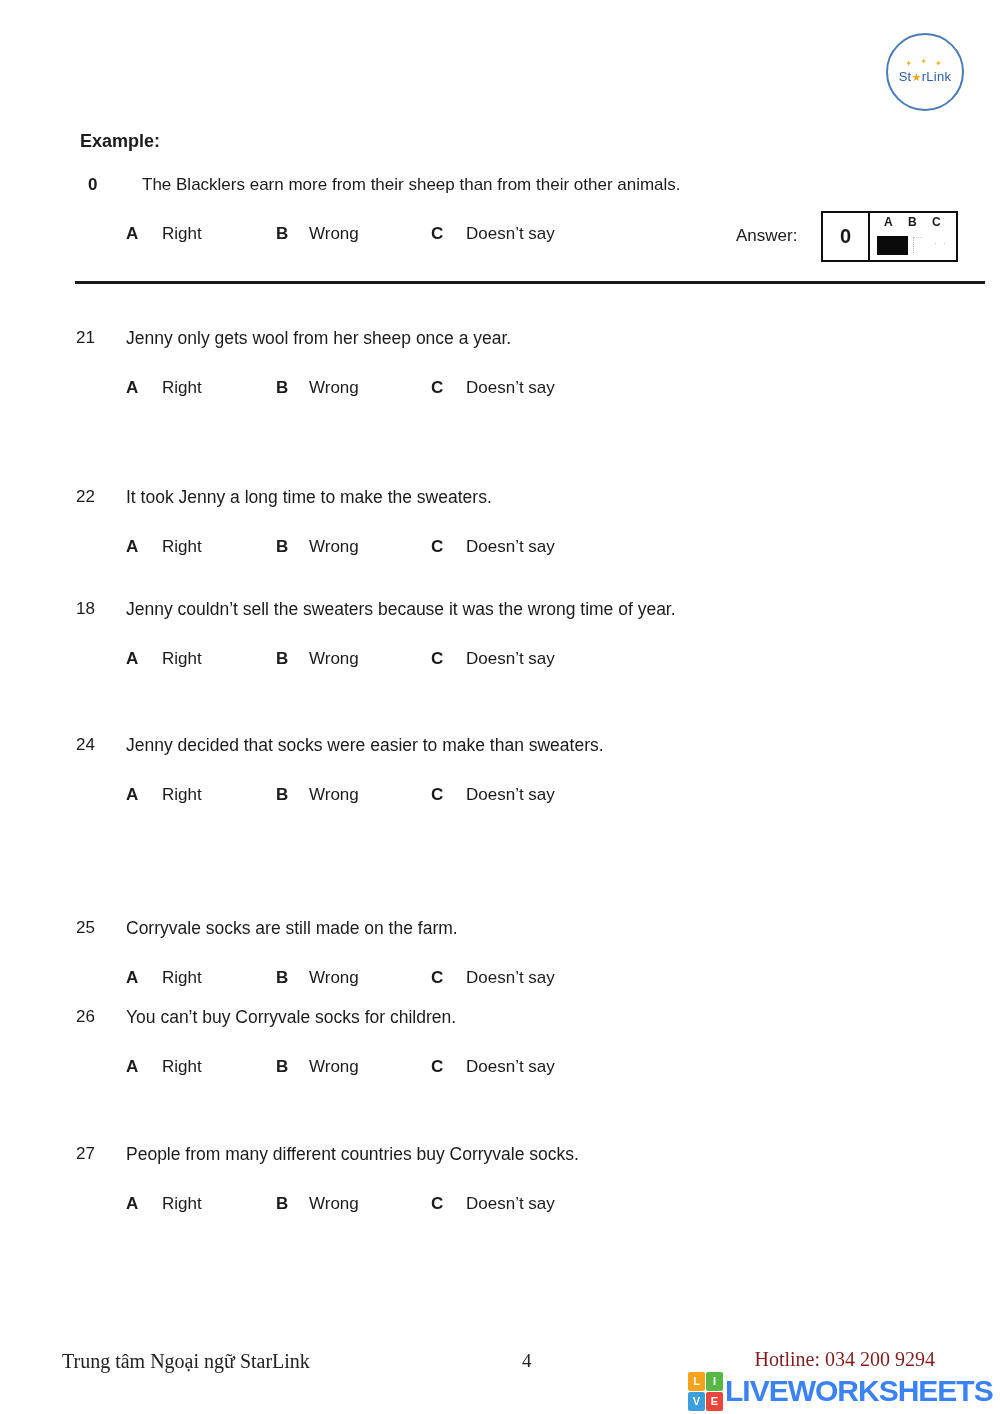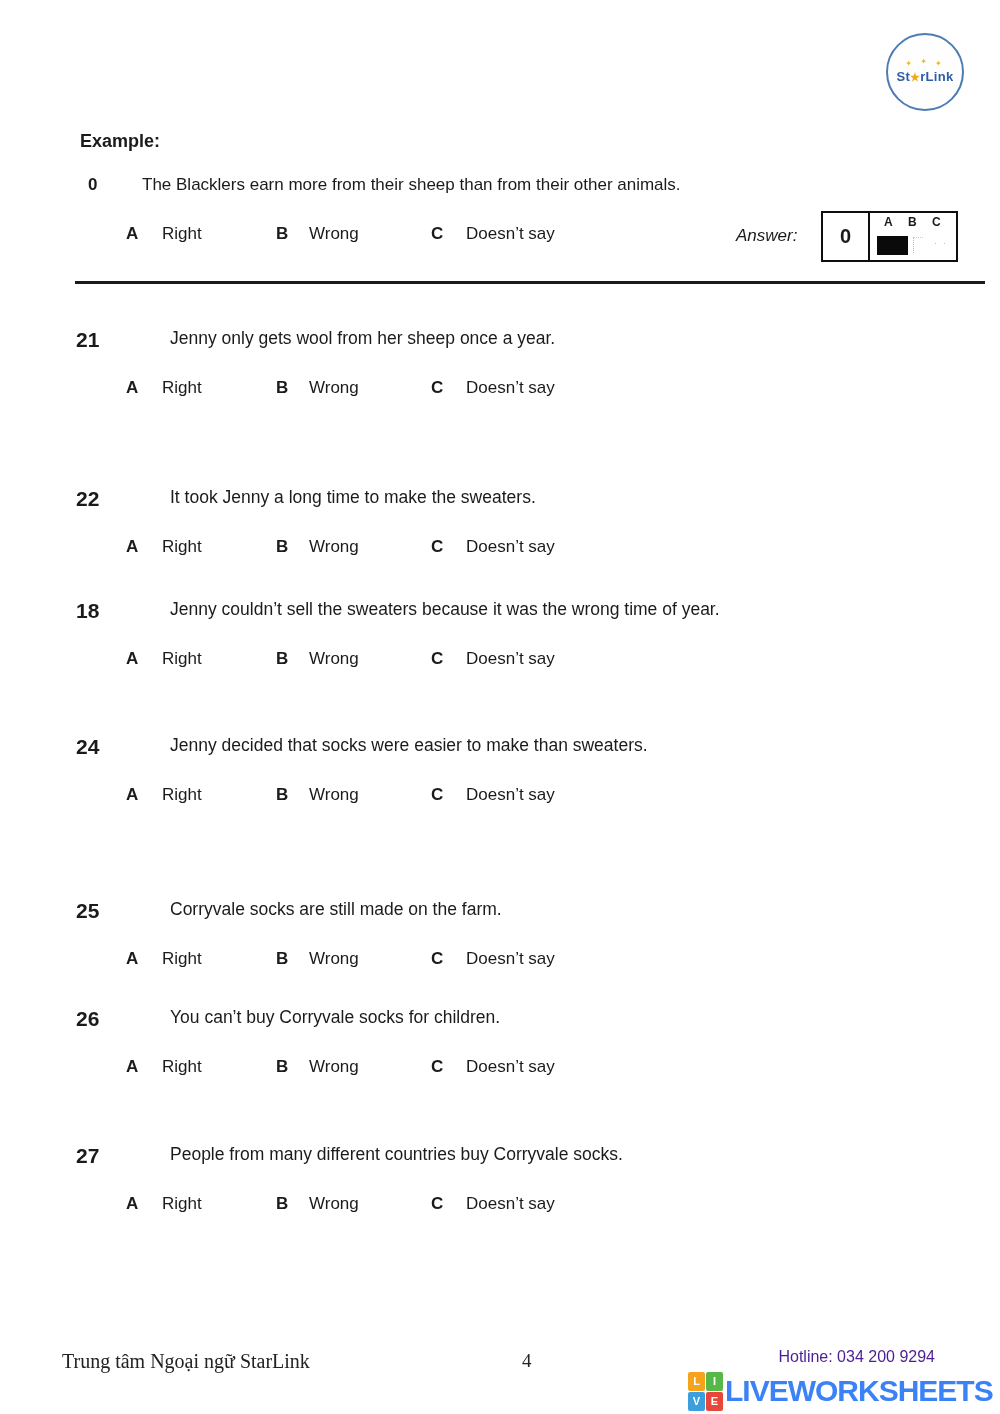--- a/index.html
+++ b/index.html
@@ -20,37 +20,37 @@
   
   .logo-circle {
     position: absolute; left: 886px; top: 33px;
     width: 78px; height: 78px;
     border: 2px solid #4d7cb5; border-radius: 50%;
     display: flex; flex-direction: column; align-items: center; justify-content: center;
     background: #fefefe;
   }
   .logo-stars { font-size: 8px; color: #edb51e; letter-spacing: 3px; line-height: 8px; margin-bottom: 1px; }
   .logo-stars .mid { position: relative; top: -2px; }
-  .logo-word { font-size: 13px; font-weight: bold; color: #2d5da6; letter-spacing: 0.3px; }
+  .logo-word { font-size: 13px; font-weight: normal; color: #2d5da6; letter-spacing: 0.3px; }
   .logo-word .a-star { color: #f0a71f; font-size: 11px; }
 
   
   .example-heading { position: absolute; left: 80px; top: 131px; font-size: 18px; font-weight: bold; }
   .ex-num  { position: absolute; left: 88px;  top: 175px; font-size: 17px; font-weight: bold; }
   .ex-text { position: absolute; left: 142px; top: 175px; font-size: 17px; }
 
   .opts { position: absolute; left: 0; width: 100%; height: 24px; font-size: 17px; }
   .opt-letter { position: absolute; font-weight: bold; }
   .opt-label  { position: absolute; }
   .la { left: 126px; } .lr { left: 162px; }
   .lb { left: 276px; } .lw { left: 309px; }
   .lc { left: 431px; } .ld { left: 466px; }
   .ex-opts { top: 224px; }
 
-  .answer-label { position: absolute; left: 736px; top: 226px; font-size: 17px; font-style: italic; }
+  .answer-label { position: absolute; left: 736px; top: 226px; font-size: 17px; }
   .answer-box {
     position: absolute; left: 821px; top: 211px;
     width: 137px; height: 51px;
     border: 2px solid #0e0e0e; display: flex; background: #fff;
   }
   .answer-cell-num {
     width: 47px; border-right: 2px solid #0e0e0e;
     display: flex; align-items: center; justify-content: center;
     font-size: 20px; font-weight: bold;
   }
@@ -58,36 +58,36 @@
   .ans-col { position: absolute; top: 2px; font-size: 12px; font-weight: bold; }
   .ans-col-a { left: 14px; } .ans-col-b { left: 38px; } .ans-col-c { left: 62px; }
   .ans-mark { position: absolute; left: 7px; top: 23px; width: 31px; height: 19px; background: #0a0a0a; }
   .ans-ghost-b { position: absolute; left: 43px; top: 24px; width: 10px; height: 16px; border-left: 1px dotted #999; border-top: 1px dotted #bbb; opacity: .7; }
   .ans-ghost-c { position: absolute; left: 64px; top: 26px; font-size: 8px; color: #aaa; letter-spacing: 2px; }
 
   .divider { position: absolute; left: 75px; top: 281px; width: 910px; height: 3px; background: #1a1a1a; }
 
   
   .q-block { position: absolute; left: 0; width: 100%; height: 80px; }
-  .q-num  { position: absolute; left: 76px;  top: 0; font-size: 21px; font-weight: bold; }
-  .q-text { position: absolute; left: 126px; top: 0; font-size: 17.5px; margin-left: 44px; }
+  .q-num  { position: absolute; left: 76px;  top: 0; font-size: 17px; font-weight: normal; }
+  .q-text { position: absolute; left: 126px; top: 0; font-size: 17.5px; }
   .q-opts { top: 50px; }
 
   
   .footer-left {
     position: absolute; left: 62px; top: 1350px;
     font-family: "Liberation Serif", serif; font-size: 20px; color: #222;
   }
   .footer-page {
     position: absolute; left: 522px; top: 1350px;
     font-family: "Liberation Serif", serif; font-size: 19px; color: #222;
   }
   .footer-hotline {
     position: absolute; right: 65px; top: 1348px;
-    font-family: Liberation Sans, sans-serif; font-size: 16px; color: #4c1d95;
+    font-family: Liberation Serif, serif; font-size: 20px; color: #7f1d1d;
   }
   .lw-brand { position: absolute; left: 688px; top: 1371px; display: flex; align-items: center; }
   .lw-squares {
     display: grid; grid-template-columns: 17px 17px; grid-auto-rows: 19px; gap: 1px;
     margin-right: 2px;
   }
   .lw-sq {
     color: #fff; font-size: 11px; font-weight: bold;
     display: flex; align-items: center; justify-content: center;
     border-radius: 2px; line-height: 1;
@@ -182,21 +182,21 @@
       <div class="opts q-opts">
         <span class="opt-letter la">A</span>
         <span class="opt-label lr">Right</span>
         <span class="opt-letter lb">B</span>
         <span class="opt-label lw">Wrong</span>
         <span class="opt-letter lc">C</span>
         <span class="opt-label ld">Doesn’t say</span>
       </div>
     </div>
 
-    <div class="q-block" style="top: 899px; padding-left: 28px;">
+    <div class="q-block" style="top: 918px; padding-left: 28px;">
       <span class="q-num">25</span>
       <span class="q-text">Corryvale socks are still made on the farm.</span>
       <div class="opts q-opts">
         <span class="opt-letter la">A</span>
         <span class="opt-label lr">Right</span>
         <span class="opt-letter lb">B</span>
         <span class="opt-label lw">Wrong</span>
         <span class="opt-letter lc">C</span>
         <span class="opt-label ld">Doesn’t say</span>
       </div>

